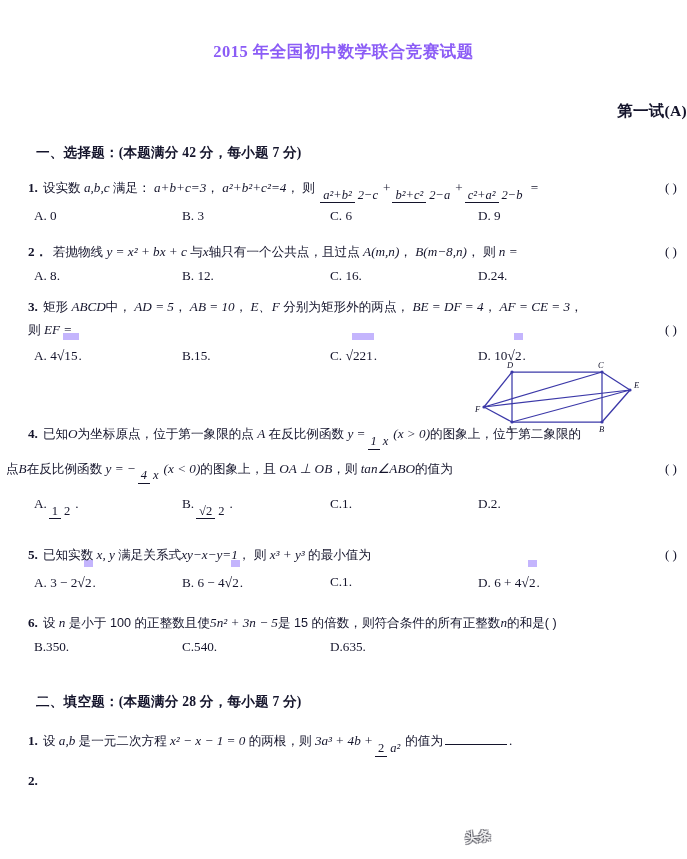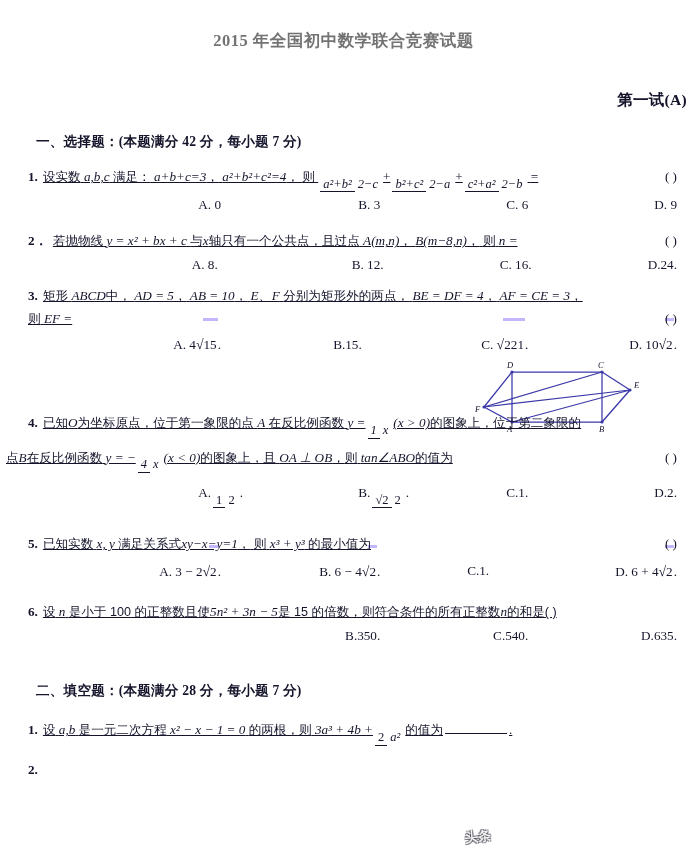--- a/index.html
+++ b/index.html
@@ -21,22 +21,22 @@
     width: 687px;
     height: 859px;
     padding: 0;
   }
   .doc-title {
     text-align: center;
     font-size: 16.5px;
     font-weight: 600;
     letter-spacing: 0.5px;
     margin: 0;
-    padding-top: 30px;
-    color: #737373;
+    padding-top: 41px;
+    color: #8b5cf6;
   }
   .exam-part {
     text-align: right;
     font-size: 15.5px;
     font-weight: bold;
     margin: 0;
     padding-top: 38px;
     letter-spacing: 0.3px;
   }
   .section-head {
@@ -55,36 +55,35 @@
     display: flex;
     align-items: baseline;
     flex-wrap: nowrap;
     white-space: nowrap;
   }
   .qnum {
     font-weight: bold;
     margin-right: 5px;
     flex: none;
   }
-  .qtext { flex: none; text-decoration: underline; }
+  .qtext { flex: none; }
   .cont { padding-left: 0; }
   .paren {
     margin-left: auto;
     padding-left: 14px;
     white-space: nowrap;
   }
   .opts {
     display: flex;
     padding: 0 10px 0 34px;
     line-height: 1.9;
-    justify-content: flex-end;
   }
   .opt { flex: none; }
   .w0 { width: 148px; }
-  .w1 { width: 148px; margin-left: 12px; }
+  .w1 { width: 148px; }
   .w2 { width: 148px; }
   i.v, .var {
     font-style: italic;
     font-family: "Liberation Serif", serif;
   }
   .cn {
     font-style: normal;
     font-family: "Liberation Sans", "DejaVu Sans", sans-serif;
     font-size: 12.6px;
   }
@@ -97,22 +96,22 @@
     font-size: 0.95em;
   }
   .frac .num { border-bottom: 1px solid #14142b; padding: 0 3px; }
   .frac .den { padding: 0 3px; }
   .sqrt {
     display: inline-block;
     white-space: nowrap;
   }
   .sqrt > .rad { font-size: 1.05em; }
   .sqrt > .bar {
-    border-top: 3px solid #c4b5fd;
-    padding: 16px 1px 0 1px;
+    border-top: 7px solid #c4b5fd;
+    padding: 8px 1px 0 1px;
     margin-left: -1px;
   }
   .blank {
     display: inline-block;
     border-bottom: 1px solid #14142b;
     width: 62px;
     height: 0.9em;
     margin: 0 2px;
   }
   .figure {

